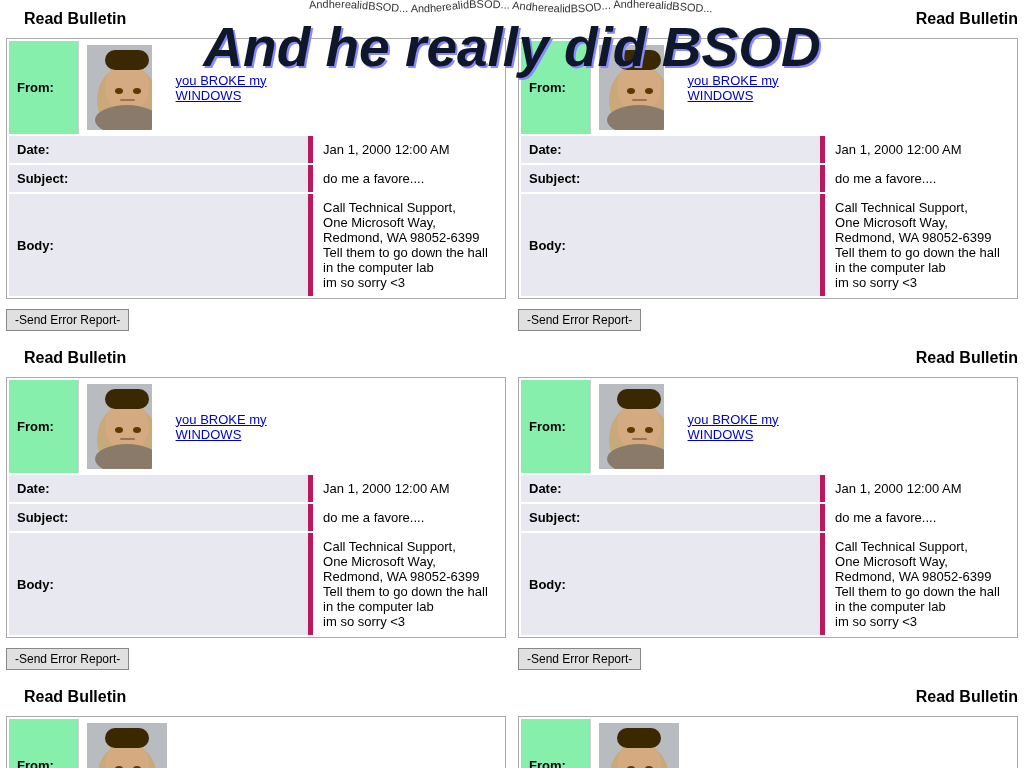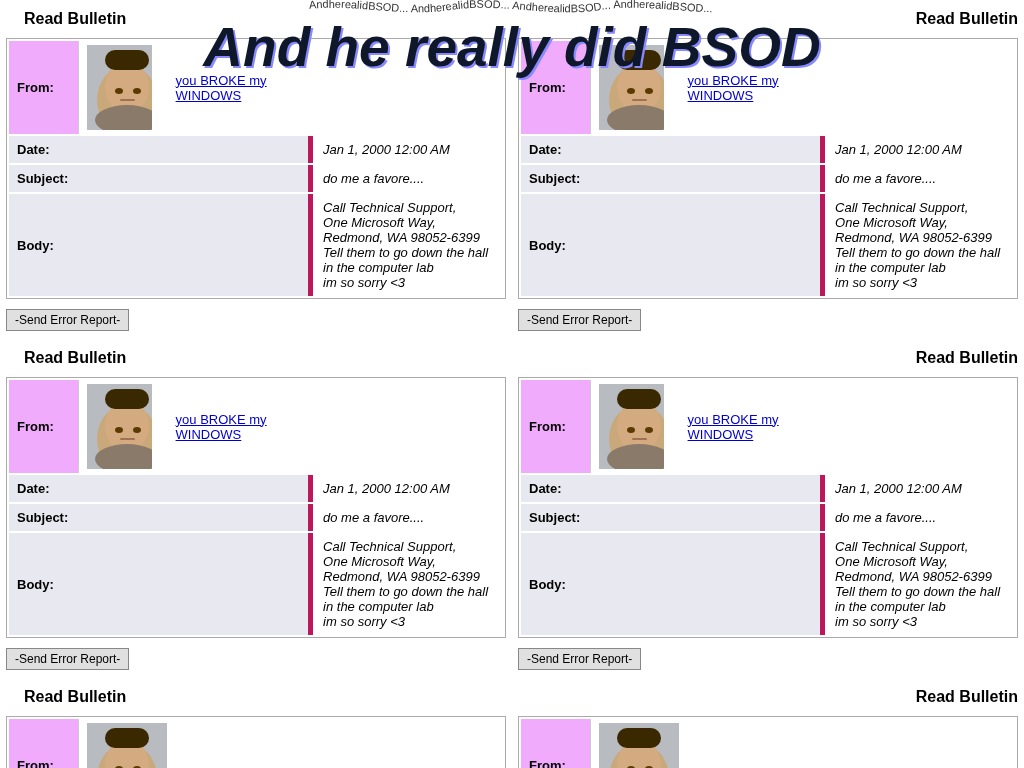--- a/index.html
+++ b/index.html
@@ -60,30 +60,29 @@
       padding: 6px 8px;
       min-width: 70px;
       border-right: 5px solid #be185d;
       font-size: 13px;
     }
 
     .email-value {
       padding: 6px 8px;
       font-size: 13px;
       flex: 1;
-      font-style: italic;
     }
 
     .from-row {
       display: flex;
       align-items: center;
     }
 
     .from-label {
-      background: #f0abfc;
+      background: #86efac;
       font-weight: bold;
       padding: 6px 8px;
       min-width: 70px;
       border-right: 1px solid #ccc;
       font-size: 13px;
       align-self: stretch;
       display: flex;
       align-items: center;
     }
 

